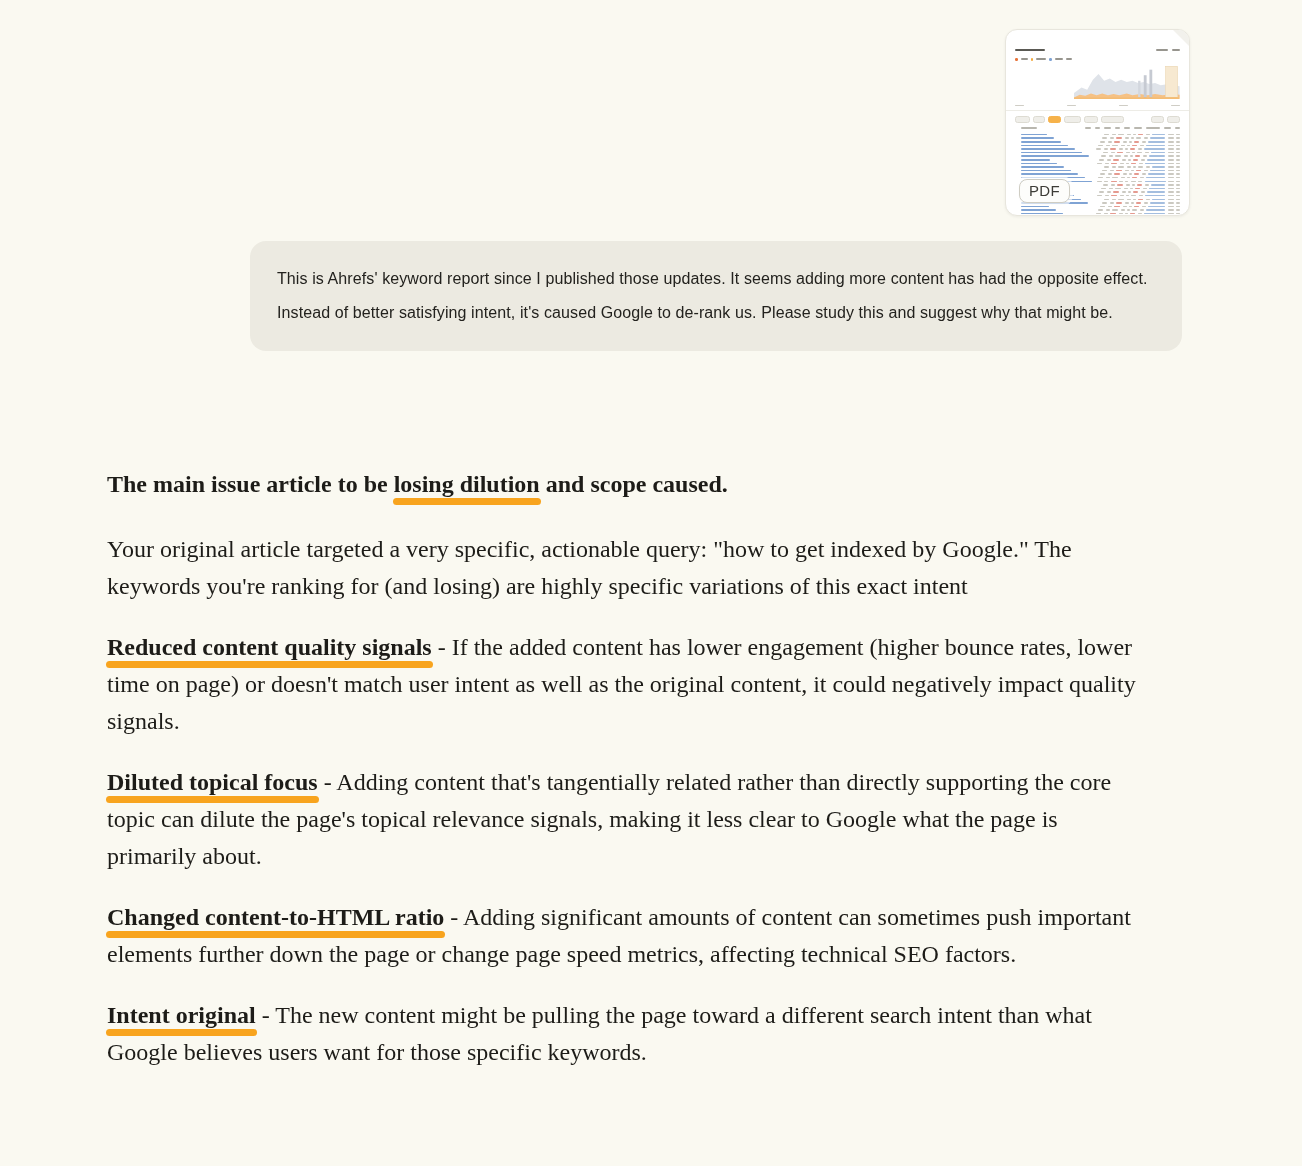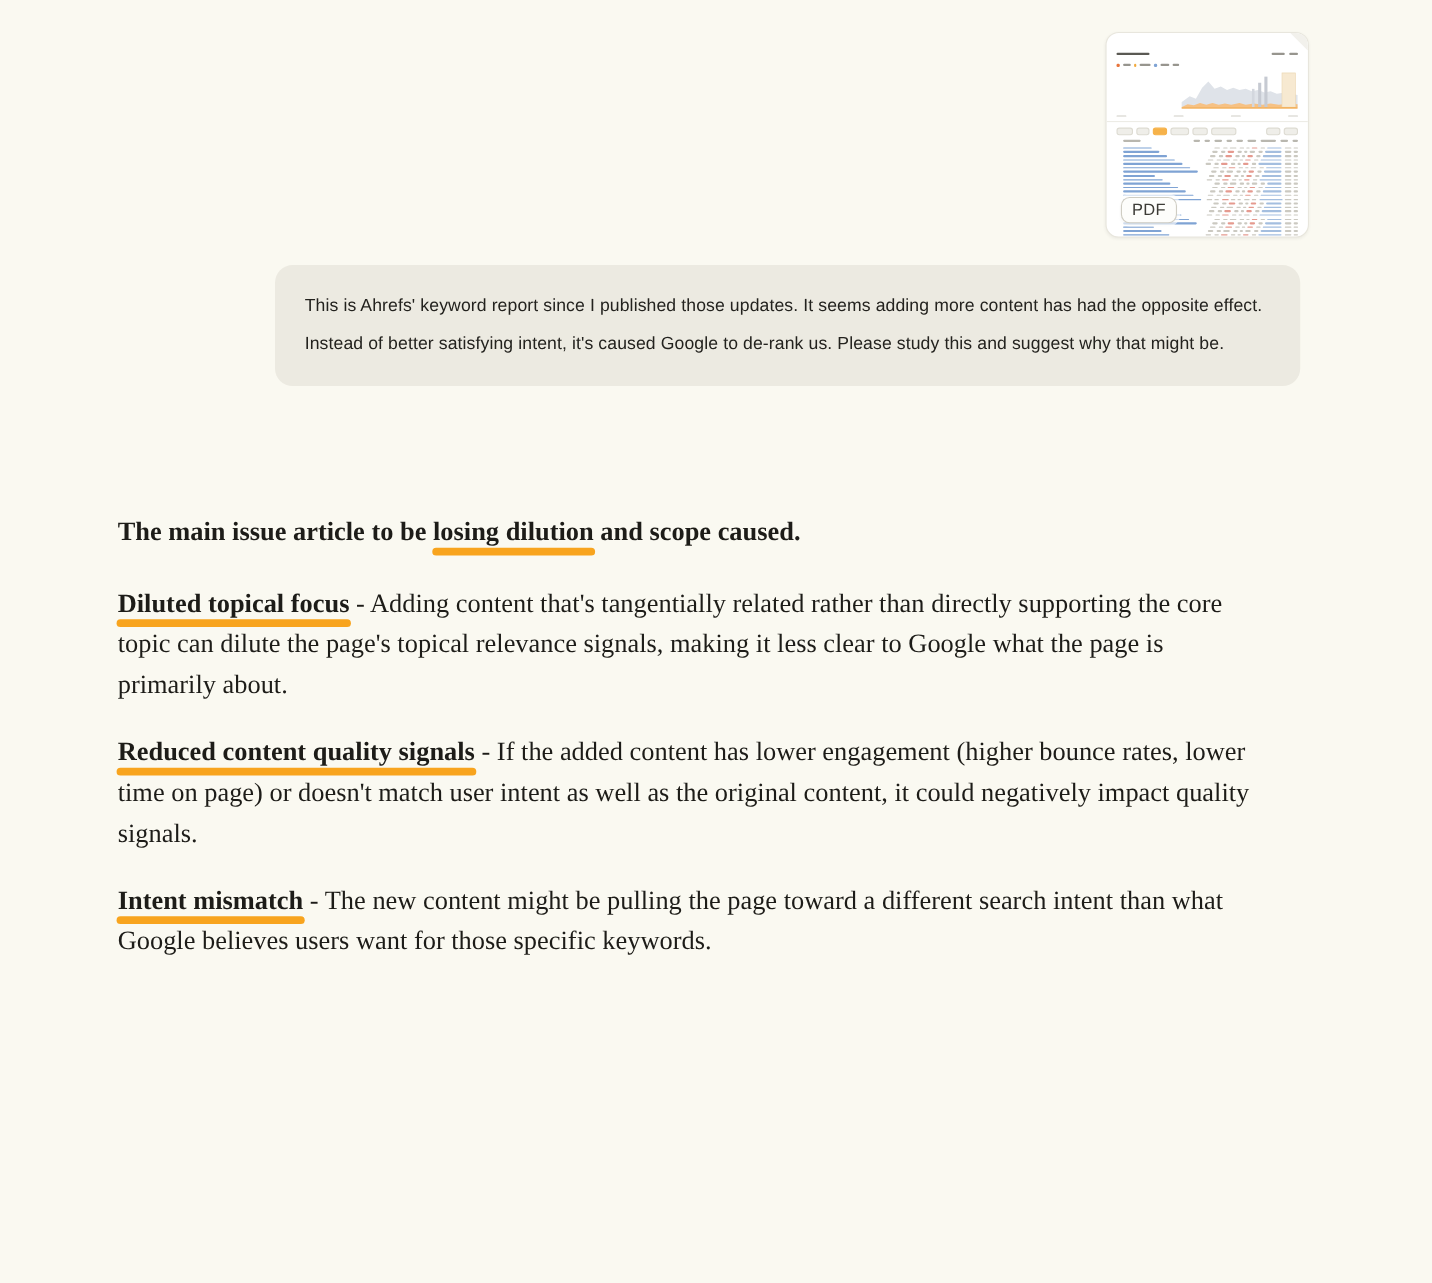--- a/index.html
+++ b/index.html
@@ -470,22 +470,24 @@
     <div class="pdf-badge">PDF</div>
   </div>
 
   <div class="bubble">
     <p>This is Ahrefs' keyword report since I published those updates. It seems adding more content has had the opposite effect. Instead of better satisfying intent, it's caused Google to de-rank us. Please study this and suggest why that might be.</p>
   </div>
 
   <div class="response">
     <p class="heading"><span>The main issue article to be </span><span class="hl">losing dilution</span><span> and scope caused.</span></p>
 
+    <p class="para">Your original article targeted a very specific, actionable query: "how to get indexed by Google." The keywords you're ranking for (and losing) are highly specific variations of this exact intent</p>
+
+    <p class="para"><span class="term hl">Reduced content quality signals</span><span> - If the added content has lower engagement (higher bounce rates, lower time on page) or doesn't match user intent as well as the original content, it could negatively impact quality signals.</span></p>
 
     <p class="para"><span class="term hl">Diluted topical focus</span><span> - Adding content that's tangentially related rather than directly supporting the core topic can dilute the page's topical relevance signals, making it less clear to Google what the page is primarily about.</span></p>
 
-    <p class="para"><span class="term hl">Reduced content quality signals</span><span> - If the added content has lower engagement (higher bounce rates, lower time on page) or doesn't match user intent as well as the original content, it could negatively impact quality signals.</span></p>
-
-
-    <p class="para"><span class="term hl">Intent mismatch</span><span> - The new content might be pulling the page toward a different search intent than what Google believes users want for those specific keywords.</span></p>
+    <p class="para"><span class="term hl">Changed content-to-HTML ratio</span><span> - Adding significant amounts of content can sometimes push important elements further down the page or change page speed metrics, affecting technical SEO factors.</span></p>
+
+    <p class="para"><span class="term hl">Intent original</span><span> - The new content might be pulling the page toward a different search intent than what Google believes users want for those specific keywords.</span></p>
   </div>
 
 </div>
 
 </body></html>

